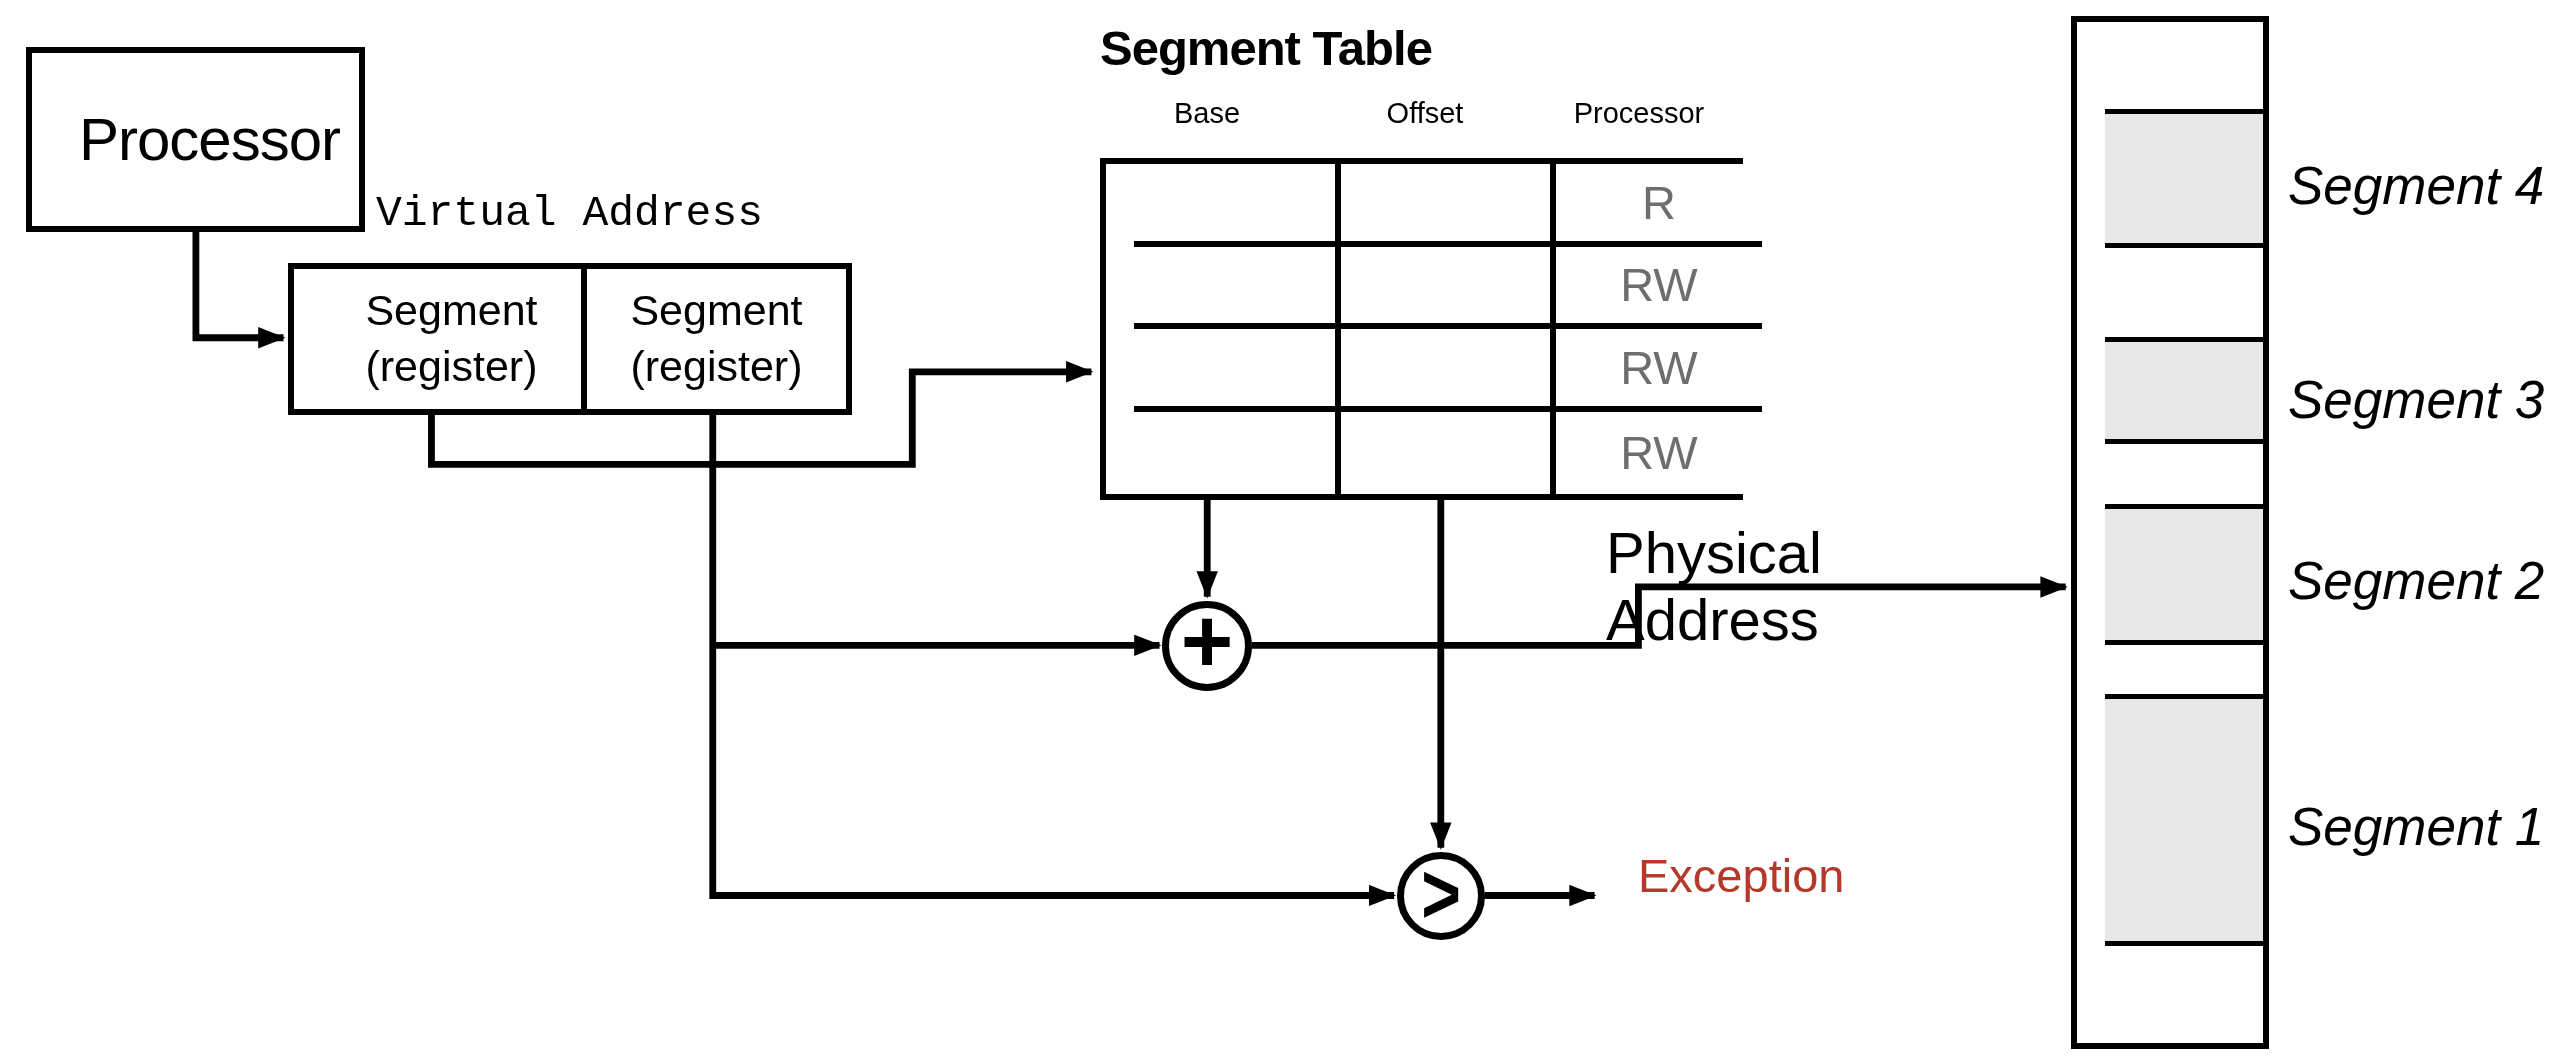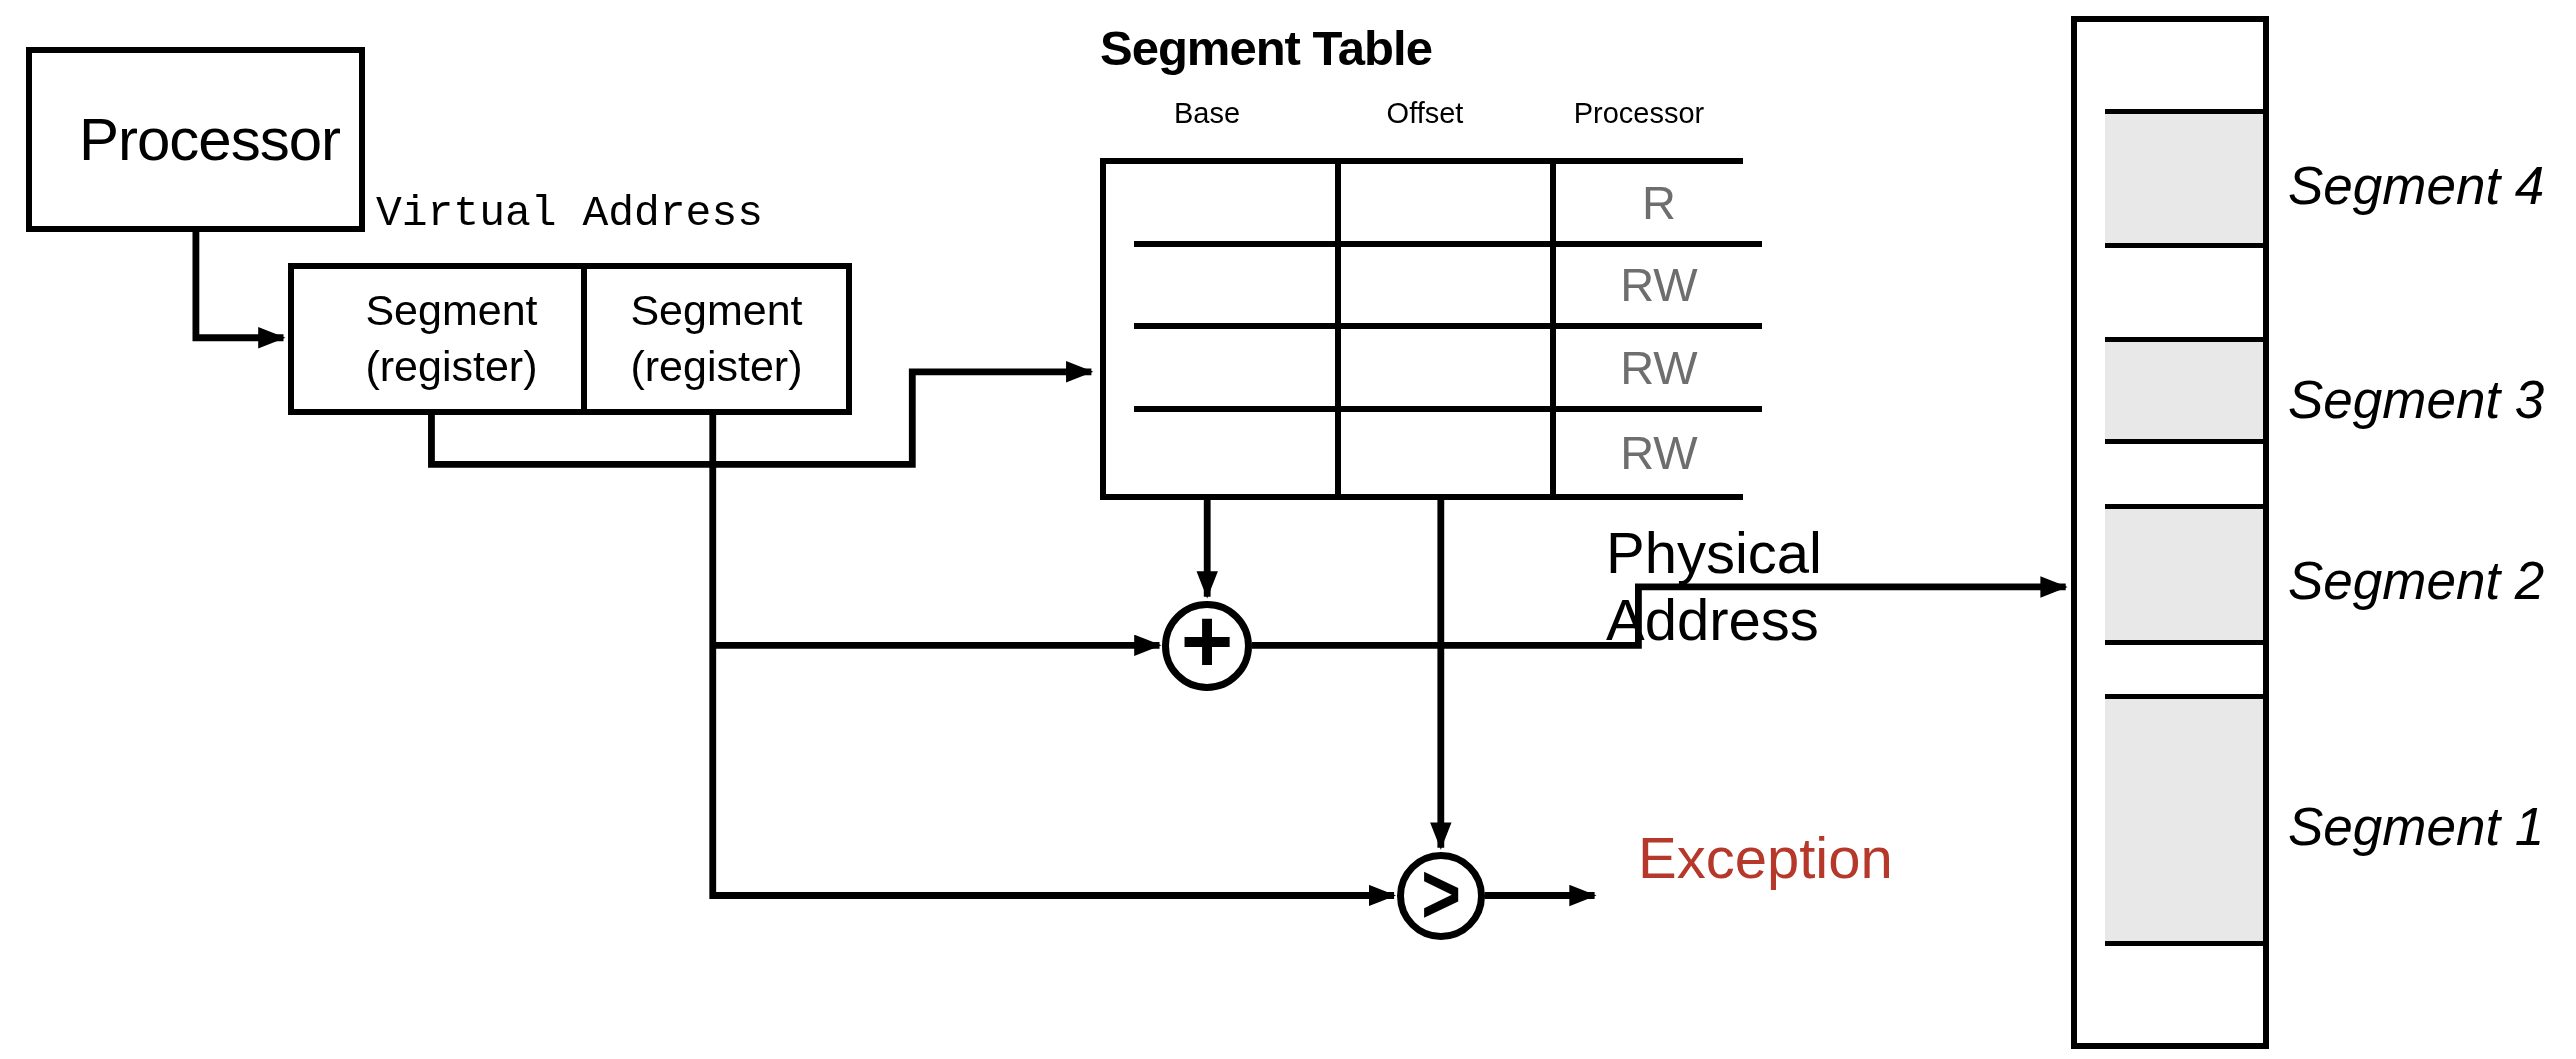--- a/index.html
+++ b/index.html
@@ -36,21 +36,21 @@
   .seg-cell.row4{border-bottom:none;}
   
   .op-circle{border-radius:50%;border:7.8px solid #000;background:#fff;box-sizing:border-box;
     display:flex;align-items:center;justify-content:center;font-weight:bold;}
   .plus-circle{left:1162px;top:601px;width:90px;height:90px;font-size:90px;}
   .plus-circle span{margin-top:-9.7px;}
   .gt-circle{left:1397px;top:852px;width:88px;height:88px;font-size:68px;}
   .gt-circle span{transform:scaleY(1.25);margin-top:-5.8px;}
   
   .phys-label{left:1606px;top:519px;width:389px;font-size:58px;}
-  .exception-label{left:1638px;top:824px;font-size:58px;color:#b5382a;}
+  .exception-label{left:1638px;top:848px;font-size:47px;color:#b5382a;}
   
   .mem-col{left:2071px;top:15.6px;width:198px;height:1033px;display:flex;flex-direction:column;}
   .mem-band{box-sizing:border-box;border-bottom:5.8px solid #000;}
   .mem-band.last{border-bottom:none;}
   .mem-band.gray{background:#e8e8e8;}
   .mem-seg-label{left:2288px;width:292px;font-size:53px;font-style:italic;
     transform:translateY(-50%);white-space:nowrap;}
   .lbl-s4{top:185px;} .lbl-s3{top:399px;} .lbl-s2{top:580px;} .lbl-s1{top:826px;}
   
   .wires{left:0;top:0;width:2576px;height:1059px;pointer-events:none;}

